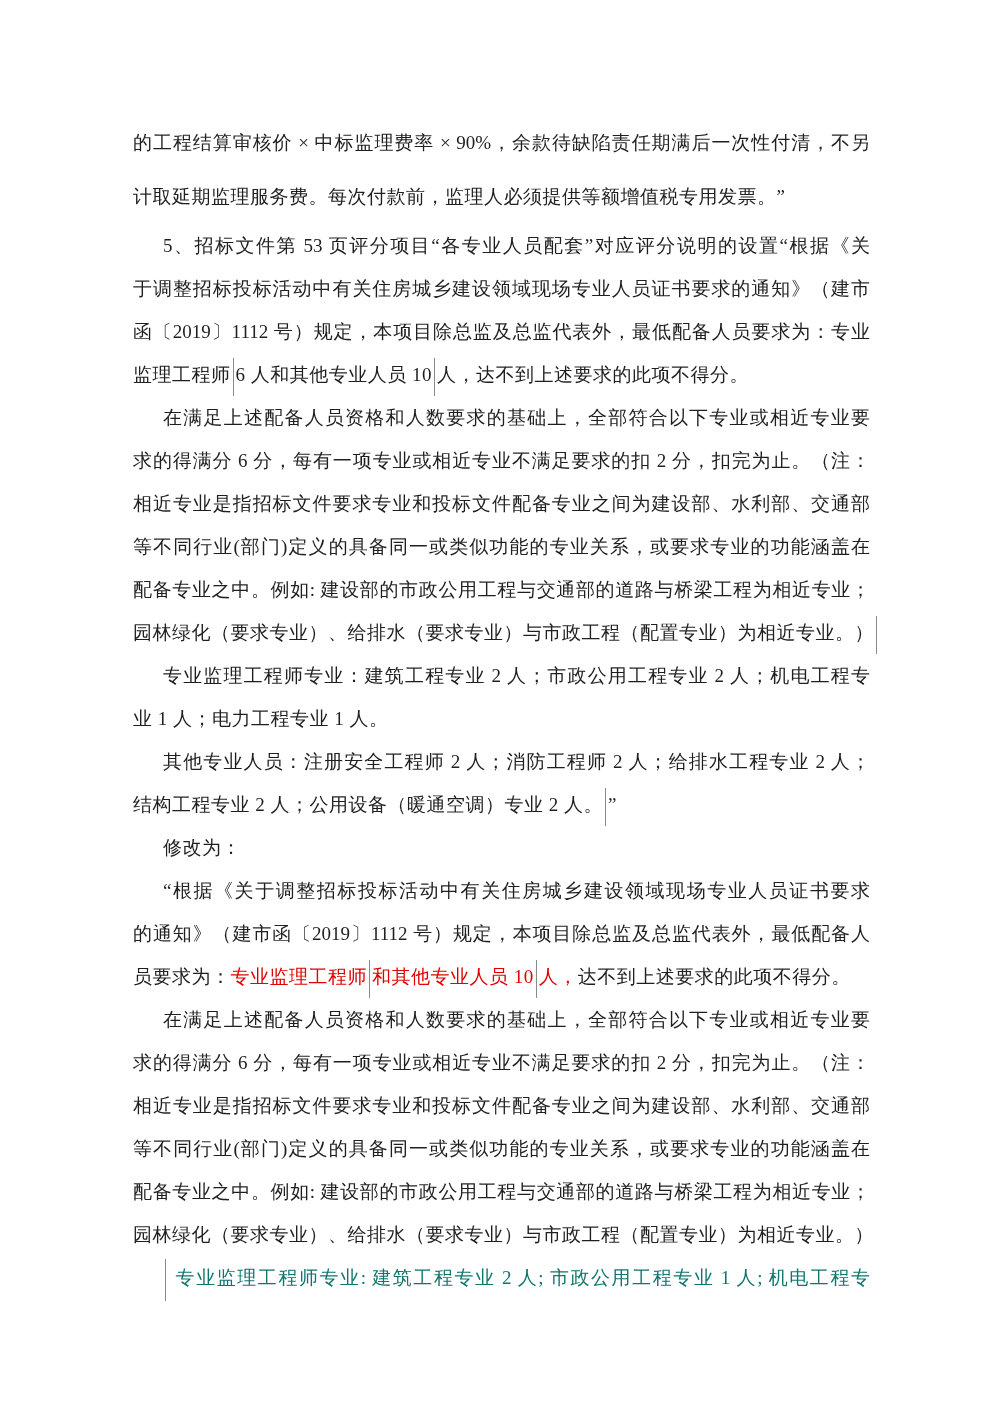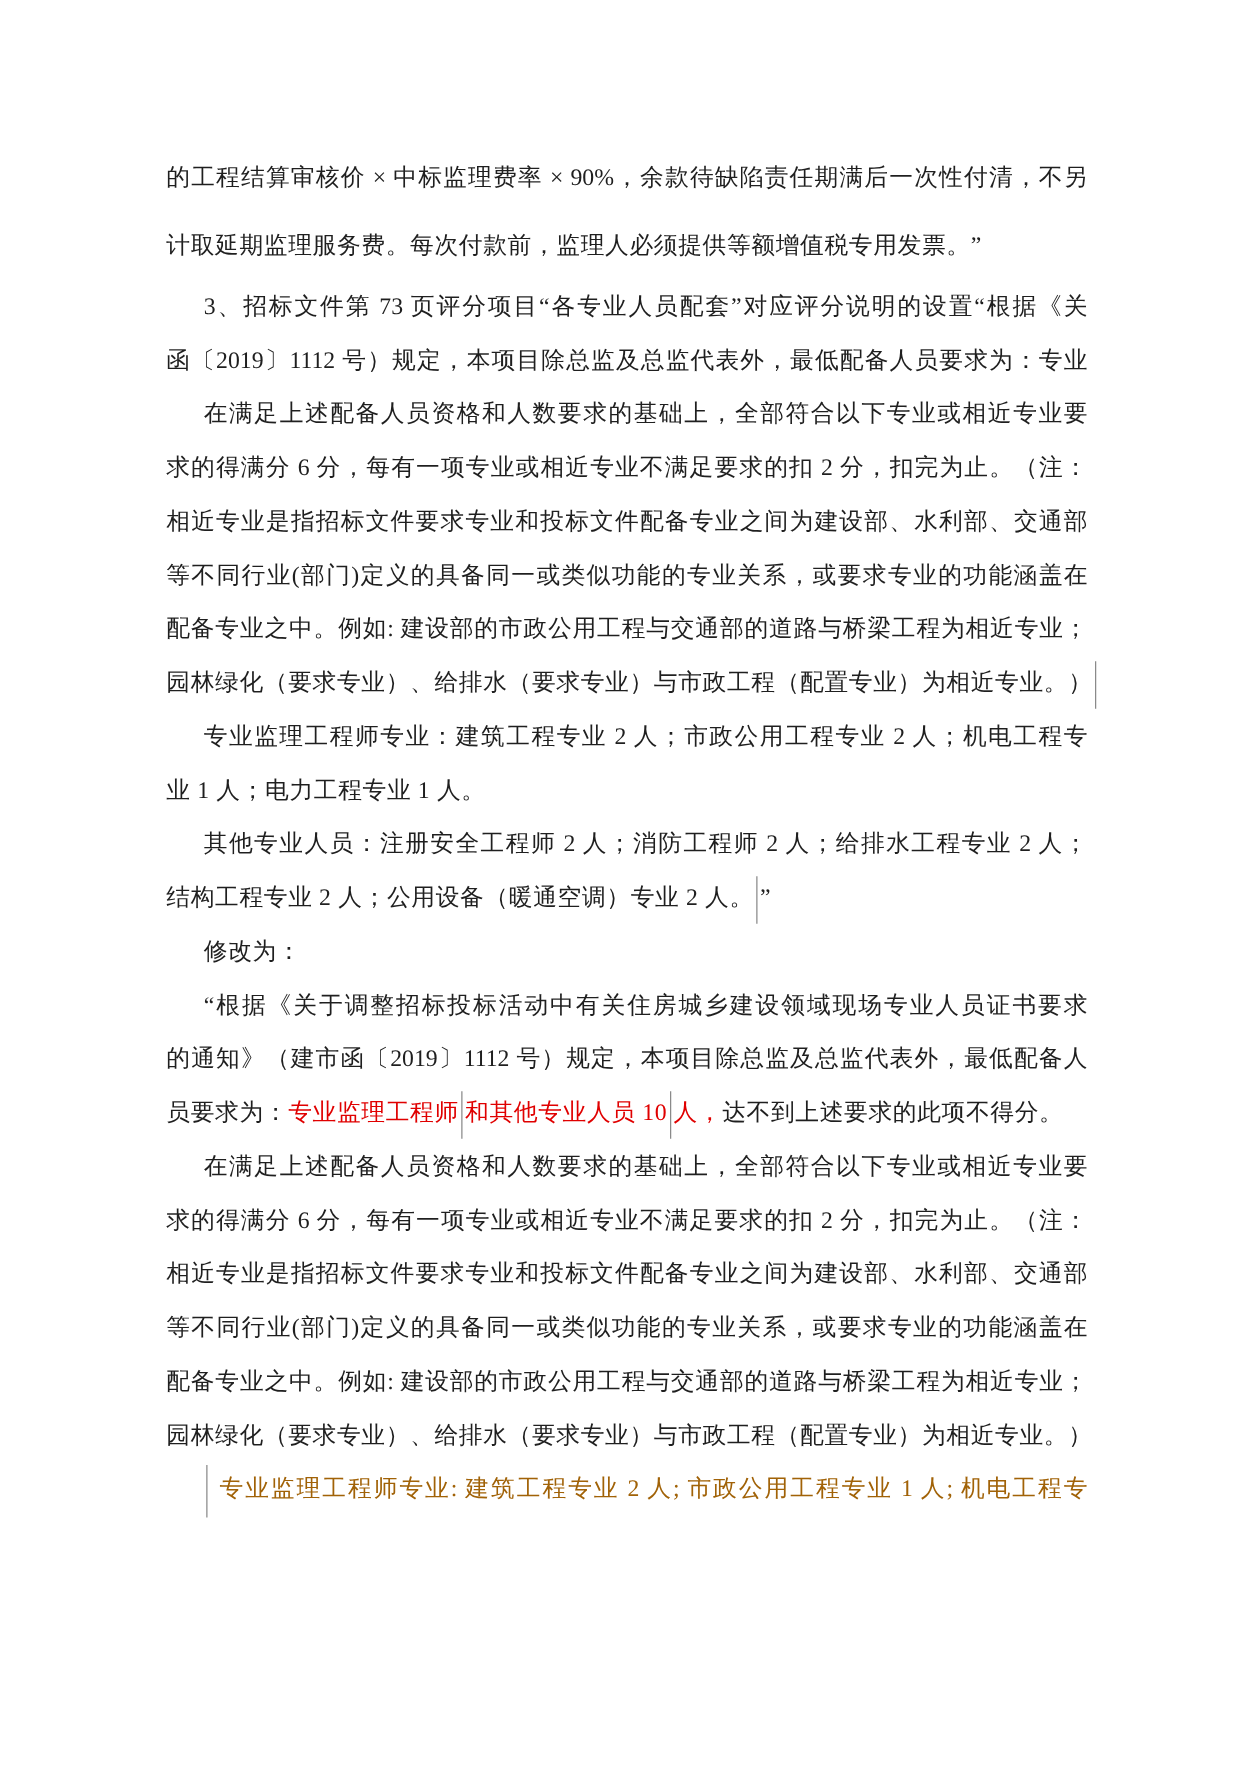--- a/index.html
+++ b/index.html
@@ -43,22 +43,24 @@
 </head>
 <body>
 
 <div class="page">
   <div class="content">
       <div class="para wide">
         <div class="line fill"><span class="seg">的工程结算审核价 × 中标监理费率 × 90%，余款待缺陷责任期满后一次性付清，不另</span></div>
         <div class="line"><span class="seg">计取延期监理服务费。每次付款前，监理人必须提供等额增值税专用发票。”</span></div>
       </div>
       <div class="para">
-        <div class="line fill indent"><span class="seg">3、招标文件第 73 页评分项目“各专业人员配套”对应评分说明的设置“根据《关</span></div>
+        <div class="line fill indent"><span class="seg">5、招标文件第 53 页评分项目“各专业人员配套”对应评分说明的设置“根据《关</span></div>
+        <div class="line fill"><span class="seg">于调整招标投标活动中有关住房城乡建设领域现场专业人员证书要求的通知》（建市</span></div>
         <div class="line fill"><span class="seg">函〔2019〕1112 号）规定，本项目除总监及总监代表外，最低配备人员要求为：专业</span></div>
+        <div class="line"><span class="seg">监理工程师</span><span class="bar" style="background: rgb(138, 138, 138);"></span><span class="seg">6 人和其他专业人员 10</span><span class="bar" style="background: rgb(138, 138, 138);"></span><span class="seg">人，达不到上述要求的此项不得分。</span></div>
       </div>
       <div class="para">
         <div class="line fill indent"><span class="seg">在满足上述配备人员资格和人数要求的基础上，全部符合以下专业或相近专业要</span></div>
         <div class="line fill"><span class="seg">求的得满分 6 分，每有一项专业或相近专业不满足要求的扣 2 分，扣完为止。（注：</span></div>
         <div class="line fill"><span class="seg">相近专业是指招标文件要求专业和投标文件配备专业之间为建设部、水利部、交通部</span></div>
         <div class="line fill"><span class="seg">等不同行业(部门)定义的具备同一或类似功能的专业关系，或要求专业的功能涵盖在</span></div>
         <div class="line fill"><span class="seg">配备专业之中。例如: 建设部的市政公用工程与交通部的道路与桥梁工程为相近专业；</span></div>
         <div class="line"><span class="seg">园林绿化（要求专业）、给排水（要求专业）与市政工程（配置专业）为相近专业。）</span><span class="bar" style="background: rgb(138, 138, 138);"></span></div>
       </div>
       <div class="para">
@@ -79,16 +81,16 @@
       </div>
       <div class="para">
         <div class="line fill indent"><span class="seg">在满足上述配备人员资格和人数要求的基础上，全部符合以下专业或相近专业要</span></div>
         <div class="line fill"><span class="seg">求的得满分 6 分，每有一项专业或相近专业不满足要求的扣 2 分，扣完为止。（注：</span></div>
         <div class="line fill"><span class="seg">相近专业是指招标文件要求专业和投标文件配备专业之间为建设部、水利部、交通部</span></div>
         <div class="line fill"><span class="seg">等不同行业(部门)定义的具备同一或类似功能的专业关系，或要求专业的功能涵盖在</span></div>
         <div class="line fill"><span class="seg">配备专业之中。例如: 建设部的市政公用工程与交通部的道路与桥梁工程为相近专业；</span></div>
         <div class="line"><span class="seg">园林绿化（要求专业）、给排水（要求专业）与市政工程（配置专业）为相近专业。）</span></div>
       </div>
       <div class="para">
-        <div class="line fill indent"><span class="bar" style="height: 42px; margin-right: 8px; background: rgb(138, 138, 138);"></span><span class="seg red" style="color: #a16207;">专业监理工程师专业: 建筑工程专业 2 人; 市政公用工程专业 1 人; 机电工程专</span></div>
+        <div class="line fill indent"><span class="bar" style="height: 42px; margin-right: 8px; background: rgb(138, 138, 138);"></span><span class="seg red" style="color: #0f766e;">专业监理工程师专业: 建筑工程专业 2 人; 市政公用工程专业 1 人; 机电工程专</span></div>
       </div>
     </div>
 </div>
 
 </body></html>

